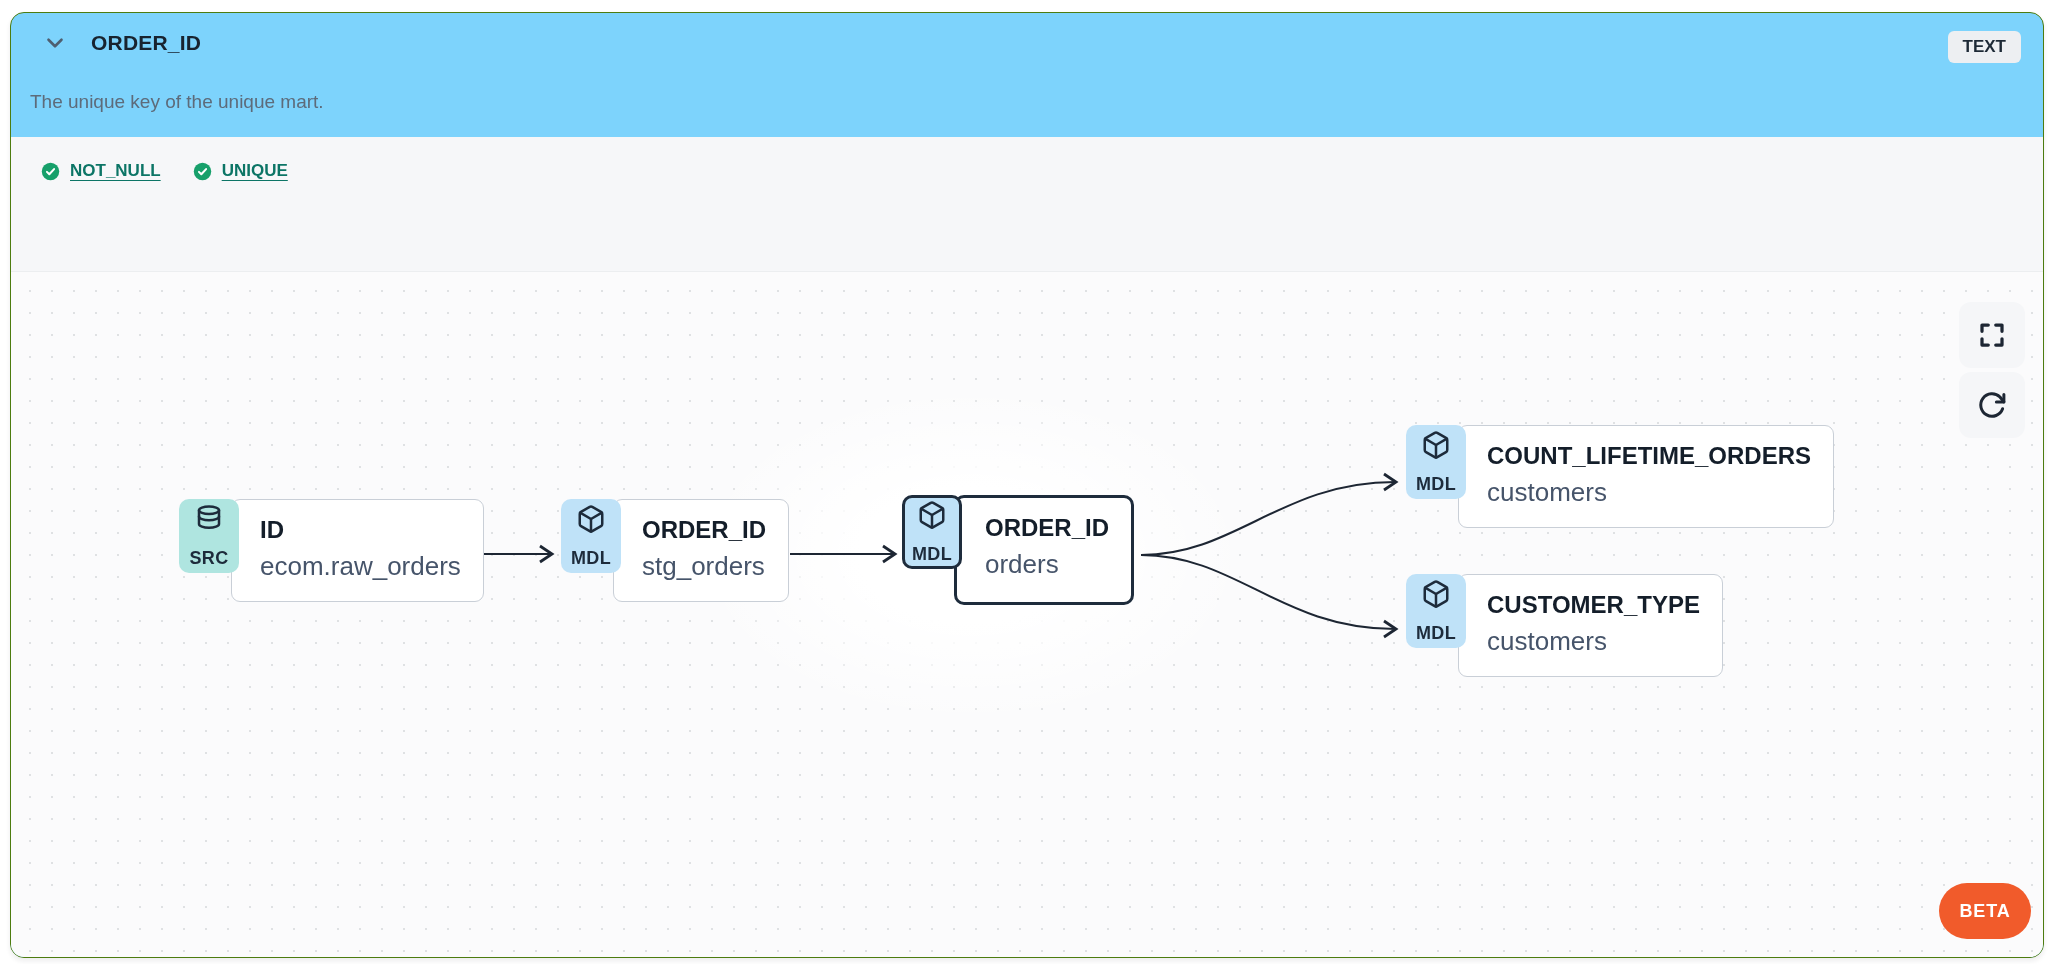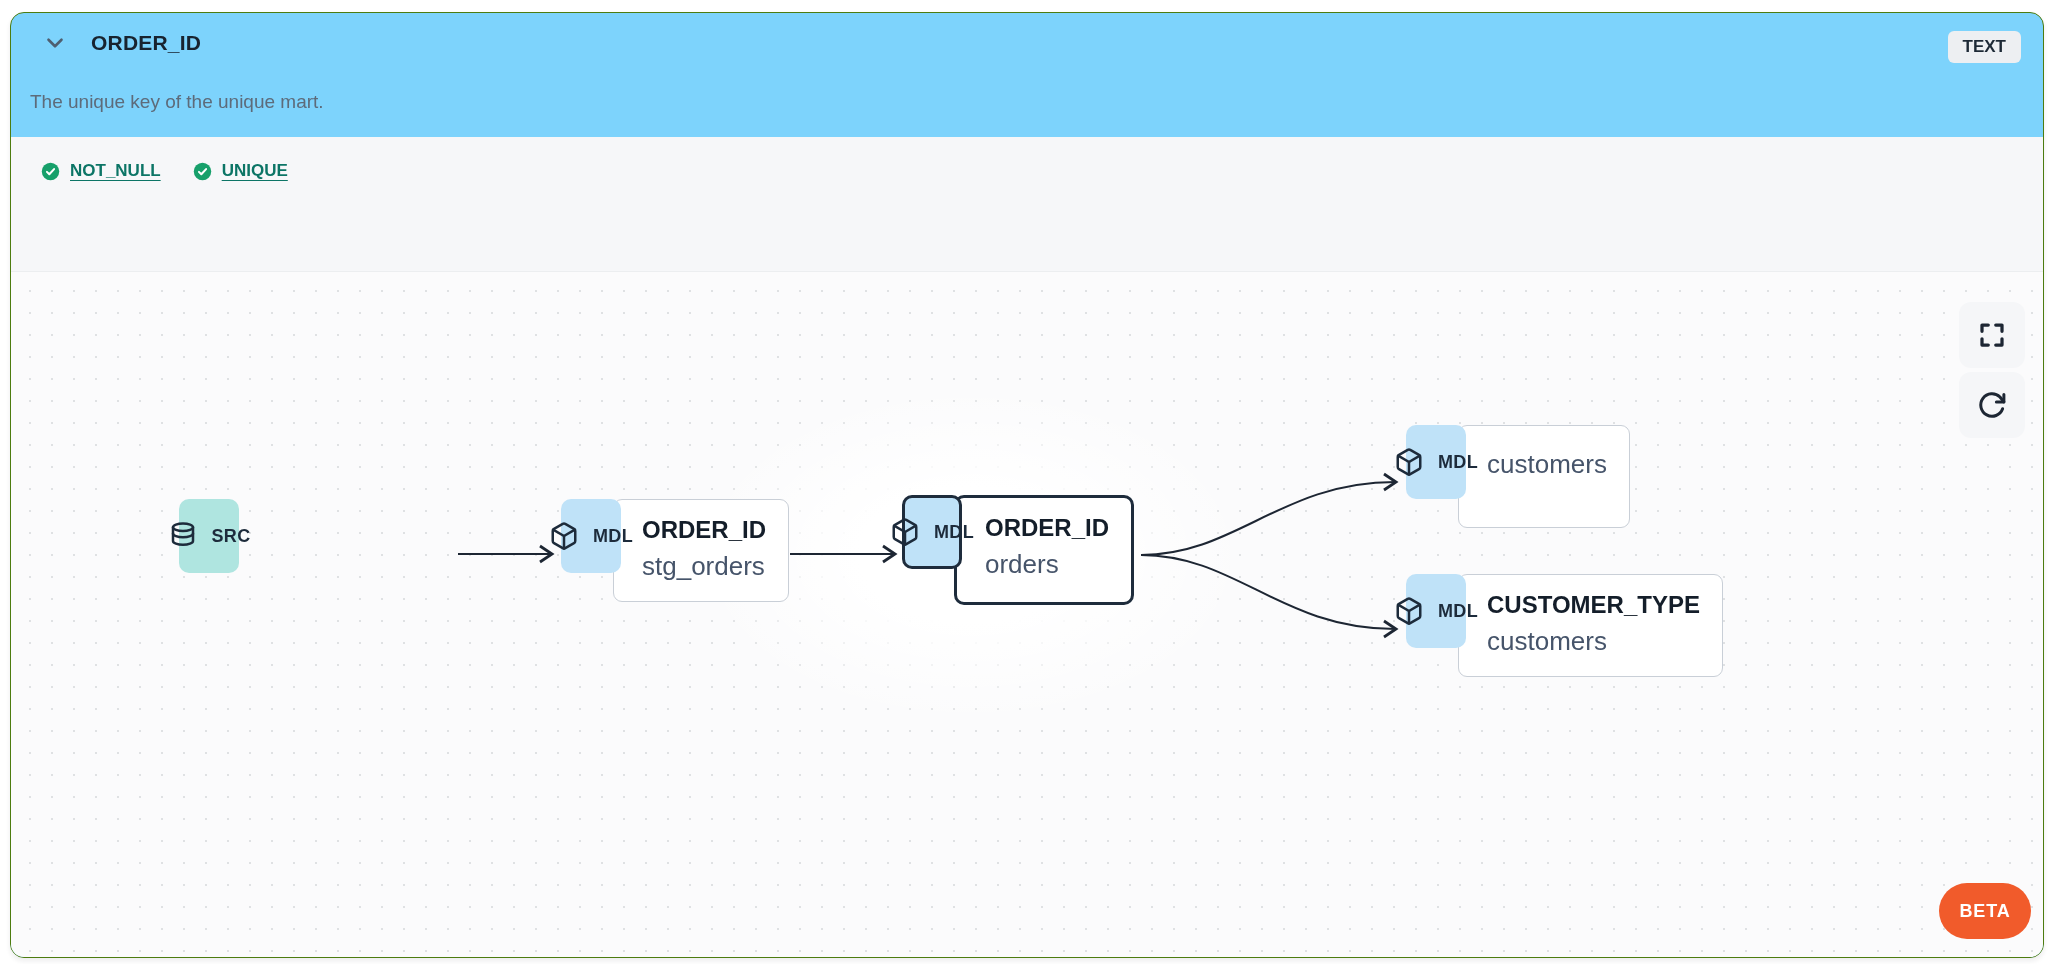--- a/index.html
+++ b/index.html
@@ -72,21 +72,21 @@
   .edges { position: absolute; left: 0; top: 0; }
   
   .node {
     position: absolute;
     display: flex; align-items: flex-start;
     cursor: pointer;
   }
   .nbadge {
     width: 60px; height: 74px;
     border-radius: 10px;
-    display: flex; flex-direction: row; align-items: center; justify-content: center;
+    display: flex; flex-direction: column; align-items: center; justify-content: center;
     gap: 14px; z-index: 2; flex: none;
     color: #1d2b3b;
   }
   .nbadge .blabel { font-size: 18px; font-weight: 700; letter-spacing: 0.3px; }
   .nbadge.src { background: #afe5e0; }
   .nbadge.mdl { background: #bfe2f8; }
   .ncard {
     margin-left: -8px;
     background: #ffffff;
     border: 1.5px solid #c9cfd7;
@@ -176,20 +176,24 @@
       <div class="nbadge src">
         <span>
           <svg width="30" height="30" viewBox="0 0 24 24" fill="none" stroke="#1d2b3b" stroke-width="2" stroke-linecap="round" stroke-linejoin="round">
               <ellipse cx="12" cy="5" rx="8" ry="3"></ellipse>
               <path d="M4 5v5c0 1.66 3.58 3 8 3s8-1.34 8-3V5"></path>
               <path d="M4 10v6c0 1.66 3.58 3 8 3s8-1.34 8-3v-6"></path>
             </svg>
         </span>
         <span class="blabel">SRC</span>
       </div>
+      <div class="ncard">
+        <div class="ntitle">ID</div>
+        <div class="nsub">ecom.raw_orders</div>
+      </div>
     </div>
 
     <div class="node" style="left:550px; top:227px;">
       <div class="nbadge mdl">
         <span>
           <svg width="30" height="30" viewBox="0 0 24 24" fill="none" stroke="#1d2b3b" stroke-width="2" stroke-linecap="round" stroke-linejoin="round">
               <path d="M21 16V8a2 2 0 0 0-1-1.73l-7-4a2 2 0 0 0-2 0l-7 4A2 2 0 0 0 3 8v8a2 2 0 0 0 1 1.73l7 4a2 2 0 0 0 2 0l7-4A2 2 0 0 0 21 16z"></path>
               <polyline points="3.27 6.96 12 12.01 20.73 6.96"></polyline>
               <line x1="12" y1="22.08" x2="12" y2="12"></line>
             </svg>
@@ -224,20 +228,21 @@
         <span>
           <svg width="30" height="30" viewBox="0 0 24 24" fill="none" stroke="#1d2b3b" stroke-width="2" stroke-linecap="round" stroke-linejoin="round">
               <path d="M21 16V8a2 2 0 0 0-1-1.73l-7-4a2 2 0 0 0-2 0l-7 4A2 2 0 0 0 3 8v8a2 2 0 0 0 1 1.73l7 4a2 2 0 0 0 2 0l7-4A2 2 0 0 0 21 16z"></path>
               <polyline points="3.27 6.96 12 12.01 20.73 6.96"></polyline>
               <line x1="12" y1="22.08" x2="12" y2="12"></line>
             </svg>
         </span>
         <span class="blabel">MDL</span>
       </div>
       <div class="ncard">
+        <div class="ntitle">COUNT_LIFETIME_ORDERS</div>
         <div class="nsub">customers</div>
       </div>
     </div>
 
     <div class="node" style="left:1395px; top:302px;">
       <div class="nbadge mdl">
         <span>
           <svg width="30" height="30" viewBox="0 0 24 24" fill="none" stroke="#1d2b3b" stroke-width="2" stroke-linecap="round" stroke-linejoin="round">
               <path d="M21 16V8a2 2 0 0 0-1-1.73l-7-4a2 2 0 0 0-2 0l-7 4A2 2 0 0 0 3 8v8a2 2 0 0 0 1 1.73l7 4a2 2 0 0 0 2 0l7-4A2 2 0 0 0 21 16z"></path>
               <polyline points="3.27 6.96 12 12.01 20.73 6.96"></polyline>

